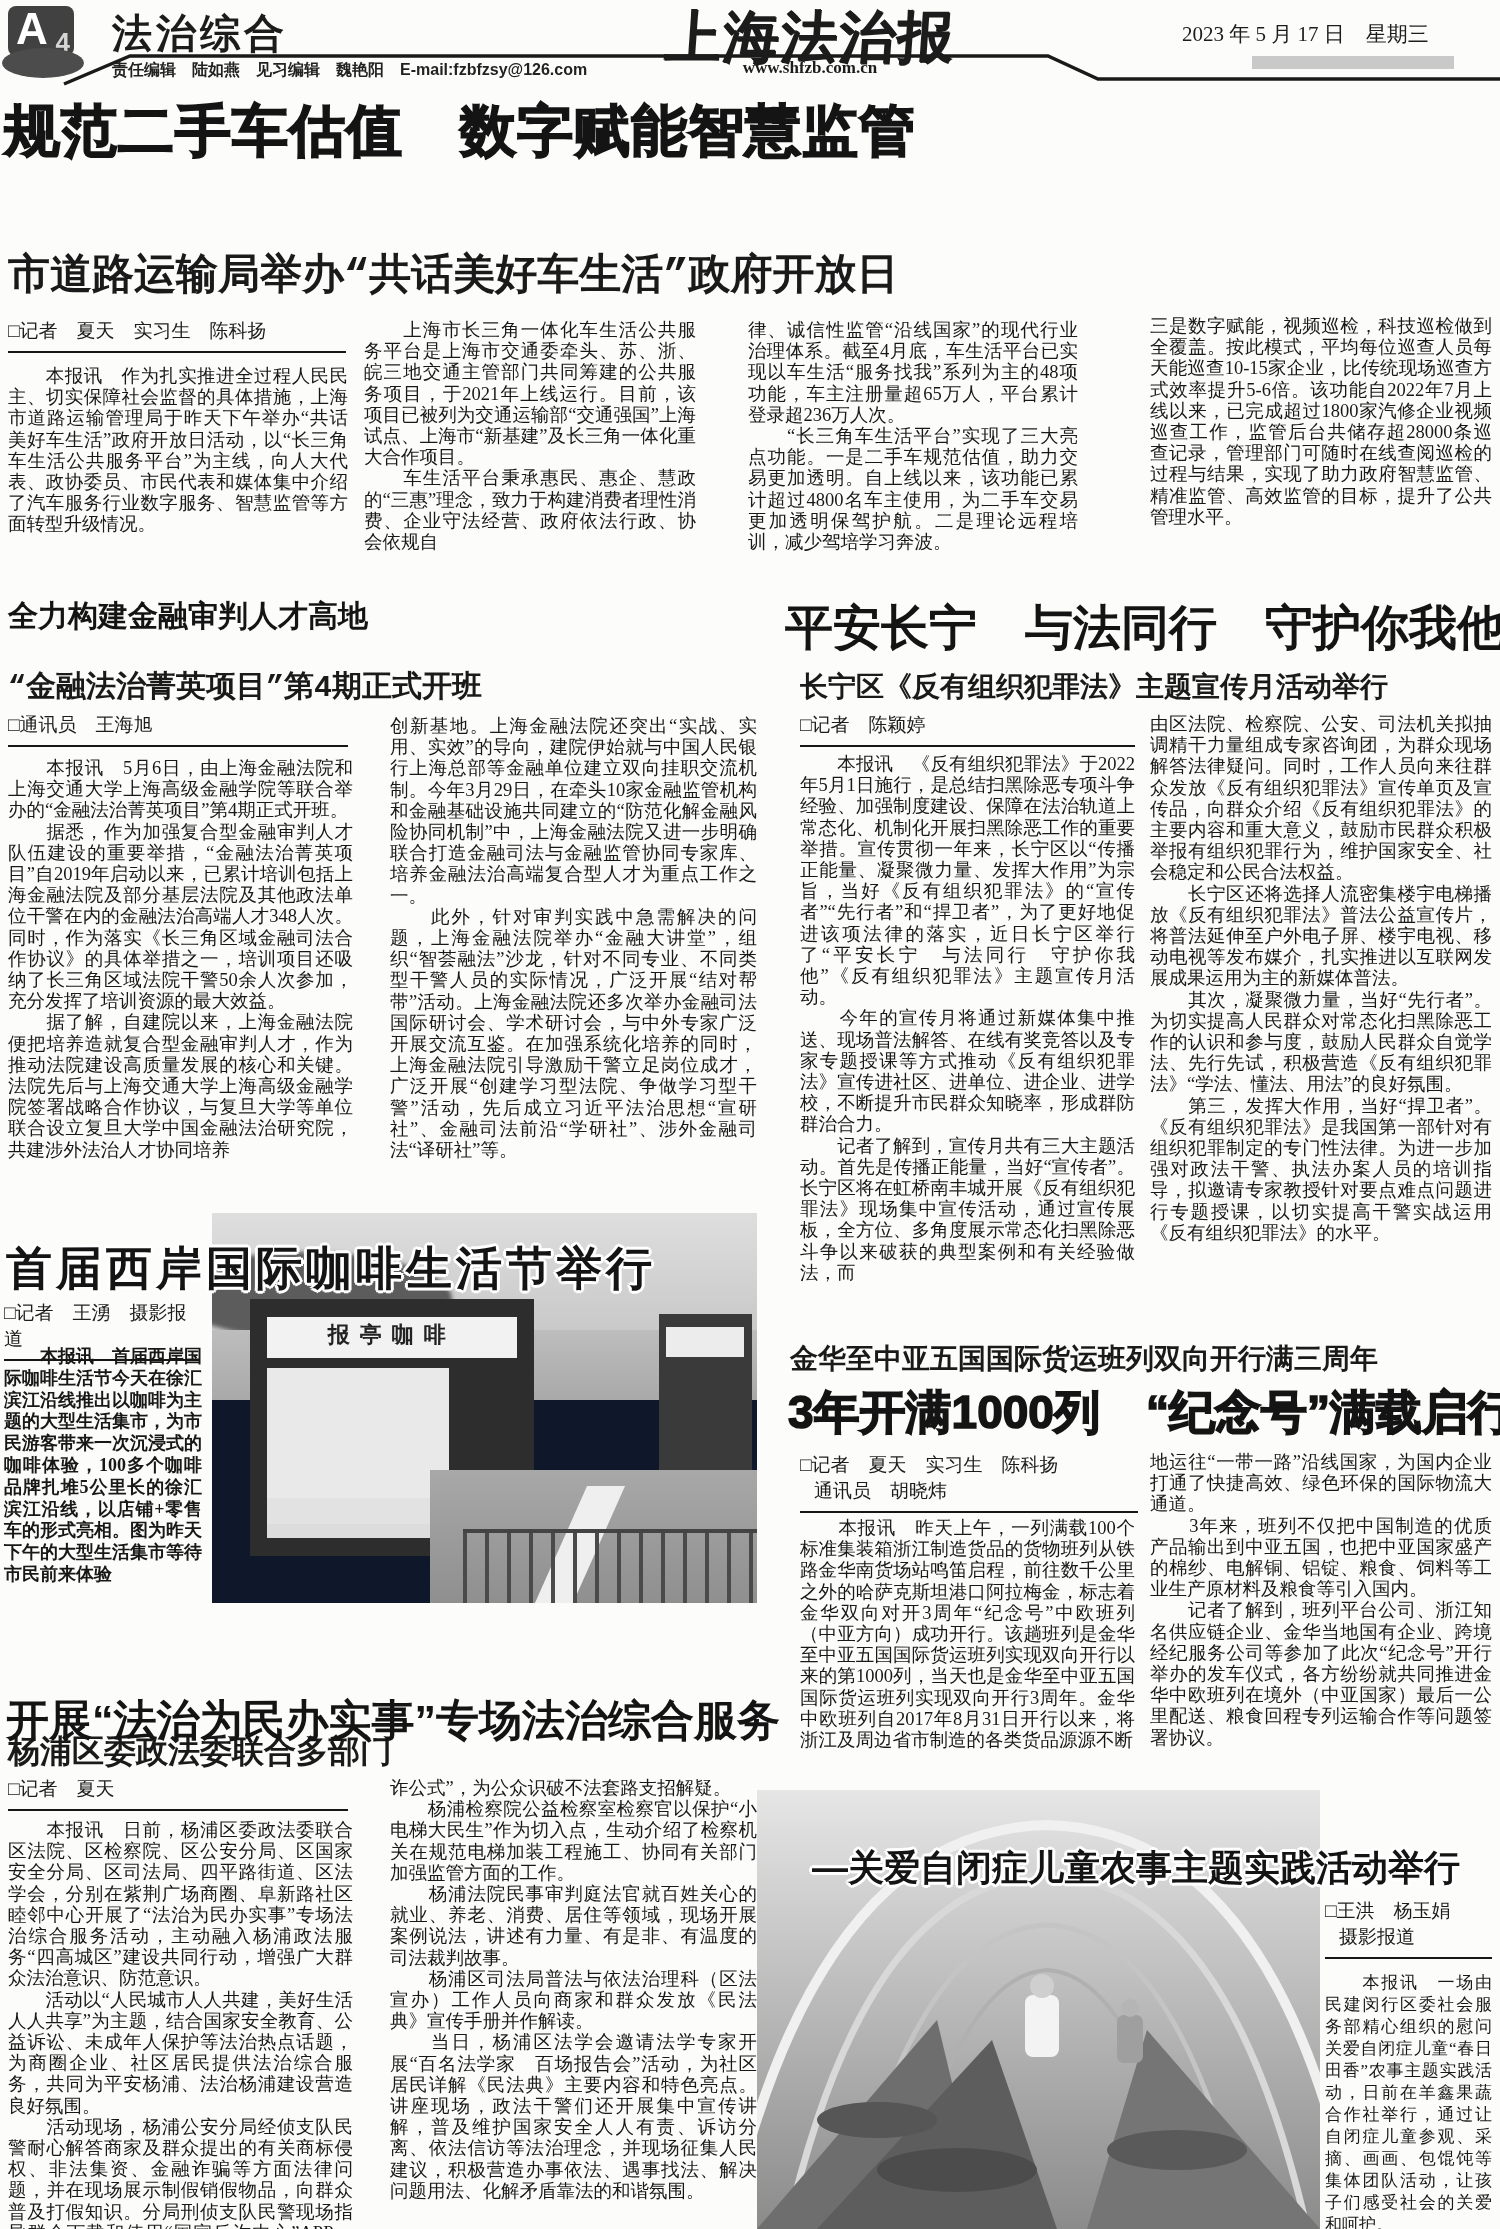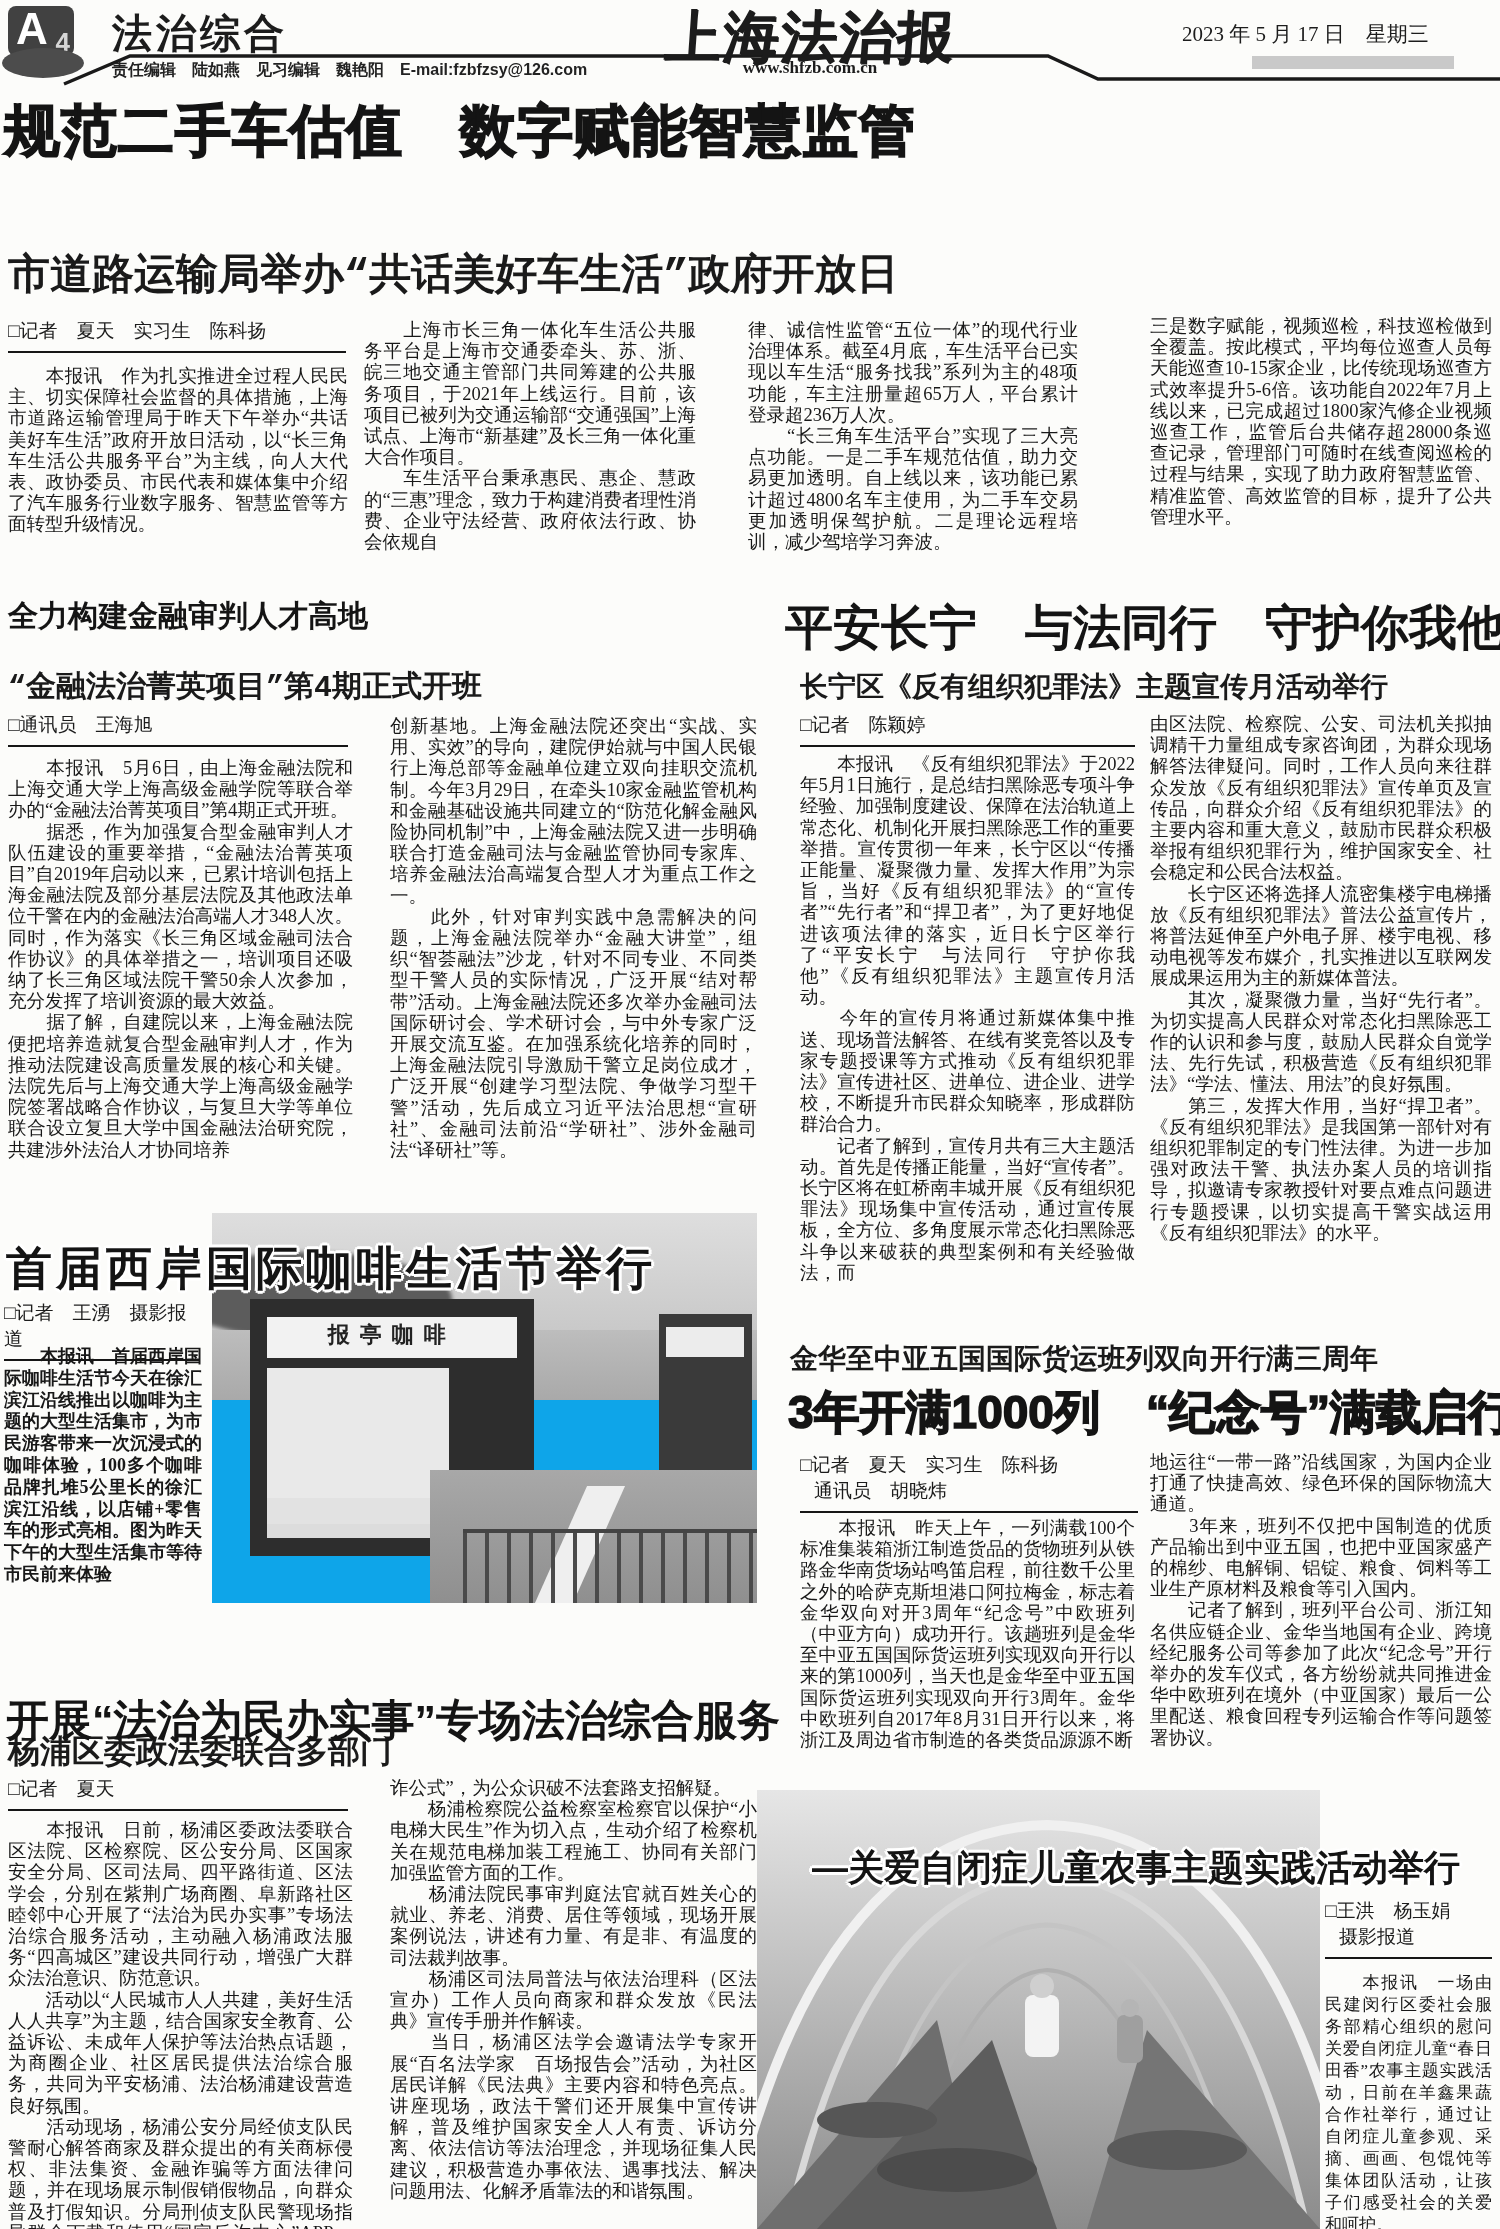--- a/index.html
+++ b/index.html
@@ -23,21 +23,21 @@
   .hl-stroke{-webkit-text-stroke:1.6px #141414;}
   .subhead{font-family:Liberation Mono, monospace;font-weight:900;color:#1a1a1a;white-space:nowrap;}
   .kicker{font-family:"Liberation Sans",sans-serif;font-weight:700;color:#1a1a1a;white-space:nowrap;}
   .byline{font:400 19px "Liberation Serif",serif;border-bottom:2.5px solid #161616;padding-bottom:7px;}
   .byline .l2{display:block;padding-left:14px;}
   .body-col{font-size:18.5px;line-height:21.2px;color:#181818;}
   .body-col p{margin:0;text-align:justify;}
   .outline-white{text-shadow:-3px 0 0 #fff,3px 0 0 #fff,0 -3px 0 #fff,0 3px 0 #fff,
     -2px -2px 0 #fff,2px 2px 0 #fff,-2px 2px 0 #fff,2px -2px 0 #fff;}
   
-  .photo{overflow:hidden;background:#0ea5e9;}
+  .photo{overflow:hidden;background:#0f172a;}
   .coffee-photo .sky{position:absolute;left:0;top:0;width:100%;height:34%;background:linear-gradient(#dedede,#c6c6c6);}
   .coffee-photo .trees{position:absolute;left:-6%;top:10%;width:50%;height:22%;background:#5c5c5c;border-radius:50% 60% 40% 50%;filter:blur(2px);}
   .coffee-photo .far{position:absolute;left:0;top:30%;width:100%;height:18%;background:linear-gradient(#bdbdbd,#a9a9a9);}
   .coffee-photo .kiosk{position:absolute;left:7%;top:22%;width:52%;height:66%;background:#2d2d2d;}
   .coffee-photo .kiosk-sign{position:absolute;left:6%;top:7%;width:88%;height:16%;background:#f2f2f2;
       color:#222;font:700 22px "Liberation Serif",serif;text-align:center;letter-spacing:10px;line-height:1.6;}
   .coffee-photo .kiosk-poster{position:absolute;left:6%;top:27%;width:64%;height:66%;background:#e9e9e9;
       box-shadow:inset 0 -14px 0 #dcdcdc, inset 0 -40px 0 #e2e2e2;}
   .coffee-photo .kiosk2{position:absolute;right:1%;top:26%;width:17%;height:42%;background:#3a3a3a;}
   .coffee-photo .kiosk2 .strip{position:absolute;left:8%;top:8%;width:84%;height:18%;background:#ececec;}
@@ -76,21 +76,21 @@
     <div class="abs subhead" style="left:8px;top:246px;font-size:42px;">市道路运输局举办“共话美好车生活”政府开放日</div>
     <div class="abs byline" style="left:8px;top:318px;width:338px;">□记者　夏天　实习生　陈科扬</div>
     <div class="abs body-col" style="left:8px;top:366px;width:340px;">
         <p>　　本报讯　作为扎实推进全过程人民民主、切实保障社会监督的具体措施，上海市道路运输管理局于昨天下午举办“共话美好车生活”政府开放日活动，以“长三角车生活公共服务平台”为主线，向人大代表、政协委员、市民代表和媒体集中介绍了汽车服务行业数字服务、智慧监管等方面转型升级情况。</p>
       </div>
     <div class="abs body-col" style="left:364px;top:320px;width:332px;">
         <p>　　上海市长三角一体化车生活公共服务平台是上海市交通委牵头、苏、浙、皖三地交通主管部门共同筹建的公共服务项目，于2021年上线运行。目前，该项目已被列为交通运输部“交通强国”上海试点、上海市“新基建”及长三角一体化重大合作项目。</p>
         <p>　　车生活平台秉承惠民、惠企、慧政的“三惠”理念，致力于构建消费者理性消费、企业守法经营、政府依法行政、协会依规自</p>
       </div>
     <div class="abs body-col" style="left:748px;top:320px;width:330px;">
-        <p>律、诚信性监管“五位一体”的现代行业治理体系。截至4月底，车生活平台已实现以车生活“服务找我”系列为主的48项功能，车主注册量超65万人，平台累计登录超236万人次。</p>
+        <p>律、诚信性监管“沿线国家”的现代行业治理体系。截至4月底，车生活平台已实现以车生活“服务找我”系列为主的48项功能，车主注册量超65万人，平台累计登录超236万人次。</p>
         <p>　　“长三角车生活平台”实现了三大亮点功能。一是二手车规范估值，助力交易更加透明。自上线以来，该功能已累计超过4800名车主使用，为二手车交易更加透明保驾护航。二是理论远程培训，减少驾培学习奔波。</p>
       </div>
     <div class="abs body-col" style="left:1150px;top:316px;width:342px;">
         <p>三是数字赋能，视频巡检，科技巡检做到全覆盖。按此模式，平均每位巡查人员每天能巡查10-15家企业，比传统现场巡查方式效率提升5-6倍。该功能自2022年7月上线以来，已完成超过1800家汽修企业视频巡查工作，监管后台共储存超28000条巡查记录，管理部门可随时在线查阅巡检的过程与结果，实现了助力政府智慧监管、精准监管、高效监管的目标，提升了公共管理水平。</p>
       </div>
   </div>
 
   <div>
     <div class="abs headline" style="left:8px;top:596px;font-size:30px;">全力构建金融审判人才高地</div>
     <div class="abs subhead" style="left:8px;top:666px;font-size:30px;">“金融法治菁英项目”第4期正式开班</div>

